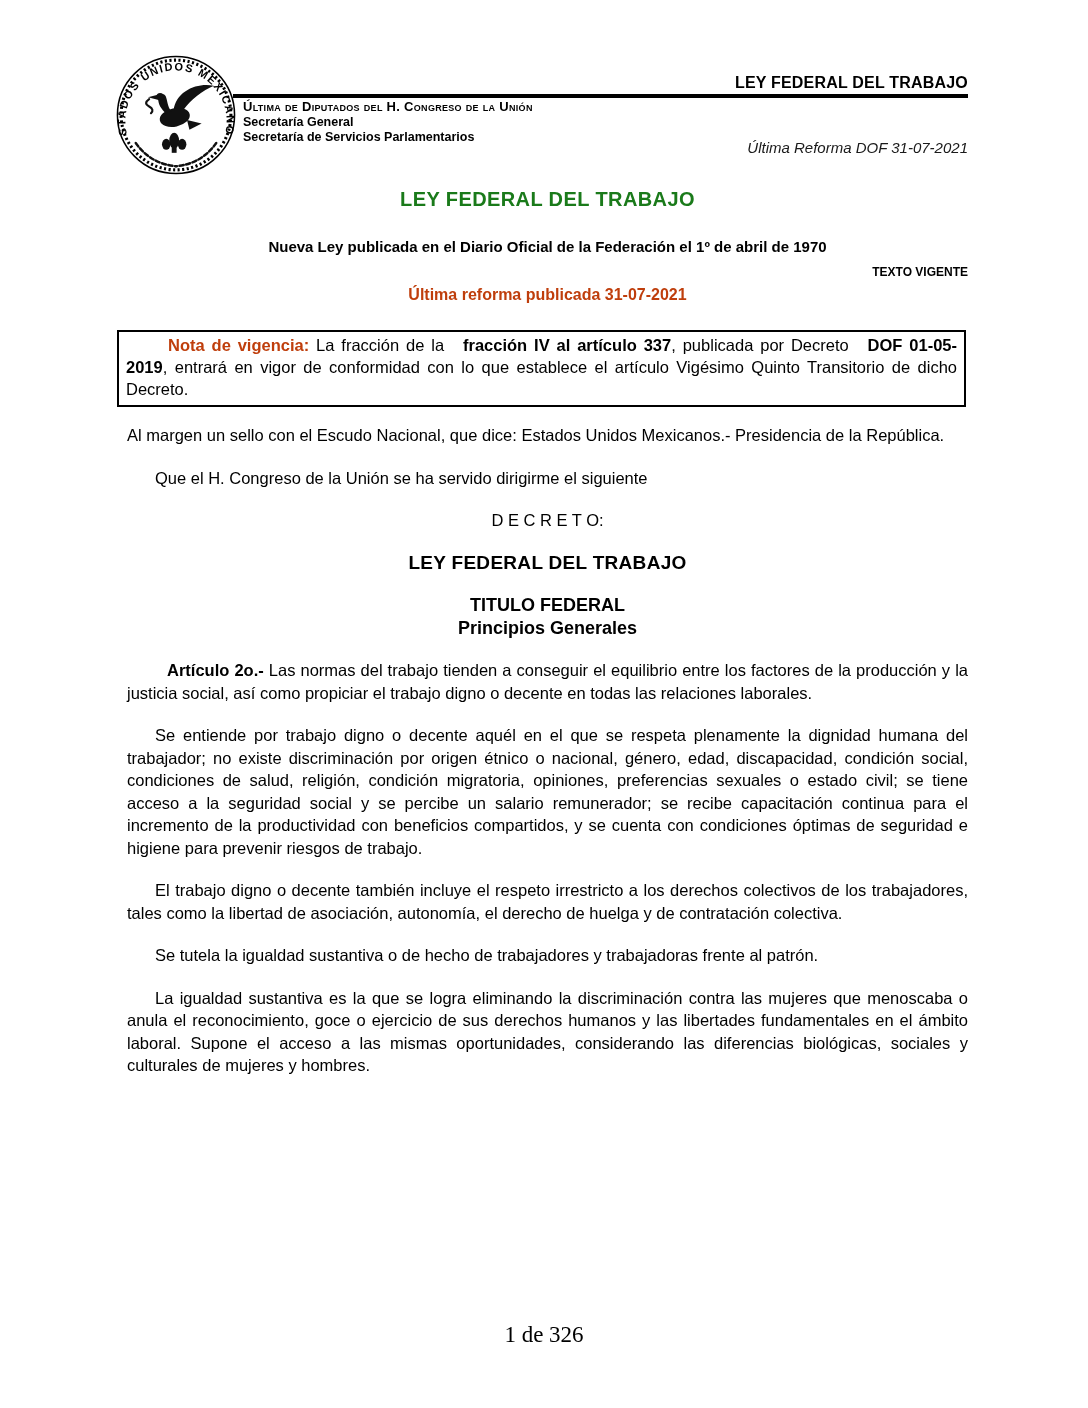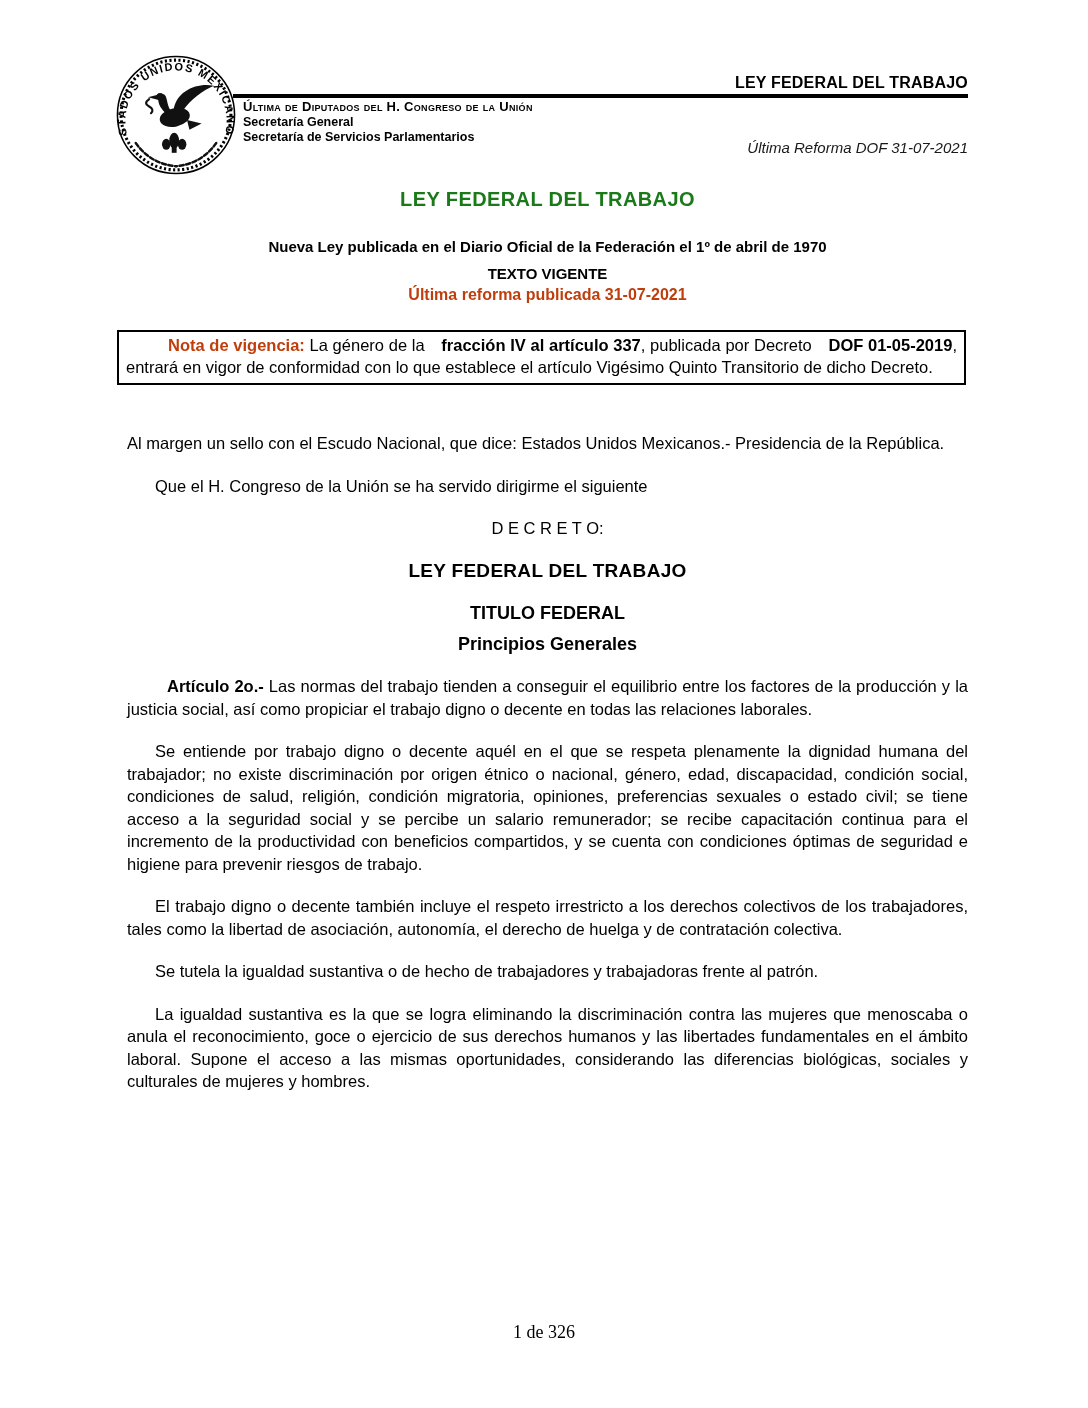--- a/index.html
+++ b/index.html
@@ -30,51 +30,51 @@
     font-style:italic;font-size:15px;color:#1a1a1a;margin-top:36px;
   }
   .org{position:absolute;left:243px;top:99px;line-height:15.5px;}
   .org .l1{font-weight:bold;font-size:13px;font-variant:small-caps;letter-spacing:.3px;}
   .org .l2,.org .l3{font-weight:bold;font-size:12.5px;}
 
   
   .tb{position:absolute;left:127px;width:841px;text-align:center;}
   .main-title{top:188px;font-size:20px;font-weight:bold;color:var(--title-green);letter-spacing:.4px;}
   .pub-line{top:238px;font-size:15px;font-weight:bold;}
-  .vigente{top:265px;font-size:15px;font-weight:bold;}
+  .vigente{top:265px;font-size:12px;font-weight:bold;text-align:right;}
   .reform-line{top:286px;font-size:16px;font-weight:bold;color:var(--accent-red);}
 
   
   .note-box{
     position:absolute;left:117px;top:330px;width:849px;
     border:2px solid #000;
     box-sizing:border-box;
     padding:2px 7px 5px 7px;
     font-size:16.5px;line-height:22px;
     text-align:justify;text-indent:30px;
   }
 
   
   .doc-body{
     position:absolute;left:127px;top:424px;width:841px;
     font-size:16.5px;line-height:22.5px;
   }
   .para{margin:20px 0 0 0;text-align:justify;}
   .para.indent{text-indent:28px;}
   .para.center{text-align:center;text-indent:0;}
-  .para.tight{margin-top:8px;}
+  .para.tight{margin-top:0;}
   .para.h1{font-size:19px;letter-spacing:.3px;}
   .para.h2{font-size:18px;}
 
   
   .footer{
     position:absolute;left:0;top:1322px;width:1088px;
     text-align:center;
     font-family:"Liberation Serif", serif;
-    font-size:18px;
+    font-size:23px;
   }
 </style>
 </head>
 <body>
 
 <div class="page">
 
   <svg class="seal" viewBox="0 0 200 200" aria-hidden="true">
     <circle cx="100" cy="100" r="96" fill="none" stroke="#000" stroke-width="2.5"></circle>
     <circle cx="100" cy="100" r="90" fill="none" stroke="#000" stroke-width="5" stroke-dasharray="3.5 4"></circle>
@@ -114,21 +114,21 @@
     <div class="l1">Última de Diputados del H. Congreso de la Unión</div>
     <div class="l2">Secretaría General</div>
     <div class="l3">Secretaría de Servicios Parlamentarios</div>
   </div>
 
   <div class="tb main-title">LEY FEDERAL DEL TRABAJO</div>
   <div class="tb pub-line">Nueva Ley publicada en el Diario Oficial de la Federación el 1º de abril de 1970</div>
   <div class="tb vigente">TEXTO VIGENTE</div>
   <div class="tb reform-line">Última reforma publicada 31-07-2021</div>
 
-  <div class="note-box"><span class="b red">Nota de vigencia:</span><span> La género de la </span><span class="b">fracción IV al artículo 337</span><span>, publicada por Decreto </span><span class="b">DOF 01-05-2019</span><span>, entrará en vigor de conformidad con lo que establece el artículo Vigésimo Quinto Transitorio de dicho Decreto.</span></div>
+  <div class="note-box"><span class="b red">Nota de vigencia:</span><span> La fracción de la </span><span class="b">fracción IV al artículo 337</span><span>, publicada por Decreto </span><span class="b">DOF 01-05-2019</span><span>, entrará en vigor de conformidad con lo que establece el artículo Vigésimo Quinto Transitorio de dicho Decreto.</span></div>
 
   <div class="doc-body">
       <p class="para tight"><span>Al margen un sello con el Escudo Nacional, que dice: Estados Unidos Mexicanos.- Presidencia de la República.</span></p>
       <p class="para indent"><span>Que el H. Congreso de la Unión se ha servido dirigirme el siguiente</span></p>
       <p class="para center"><span>D E C R E T O:</span></p>
       <p class="para center b h1"><span>LEY FEDERAL DEL TRABAJO</span></p>
       <p class="para center b h2"><span>TITULO FEDERAL</span></p>
       <p class="para center tight b h2"><span>Principios Generales</span></p>
       <p class="para indent"><span class="b">Artículo 2o.-</span><span> Las normas del trabajo tienden a conseguir el equilibrio entre los factores de la producción y la justicia social, así como propiciar el trabajo digno o decente en todas las relaciones laborales.</span></p>
       <p class="para indent"><span>Se entiende por trabajo digno o decente aquél en el que se respeta plenamente la dignidad humana del trabajador; no existe discriminación por origen étnico o nacional, género, edad, discapacidad, condición social, condiciones de salud, religión, condición migratoria, opiniones, preferencias sexuales o estado civil; se tiene acceso a la seguridad social y se percibe un salario remunerador; se recibe capacitación continua para el incremento de la productividad con beneficios compartidos, y se cuenta con condiciones óptimas de seguridad e higiene para prevenir riesgos de trabajo.</span></p>

